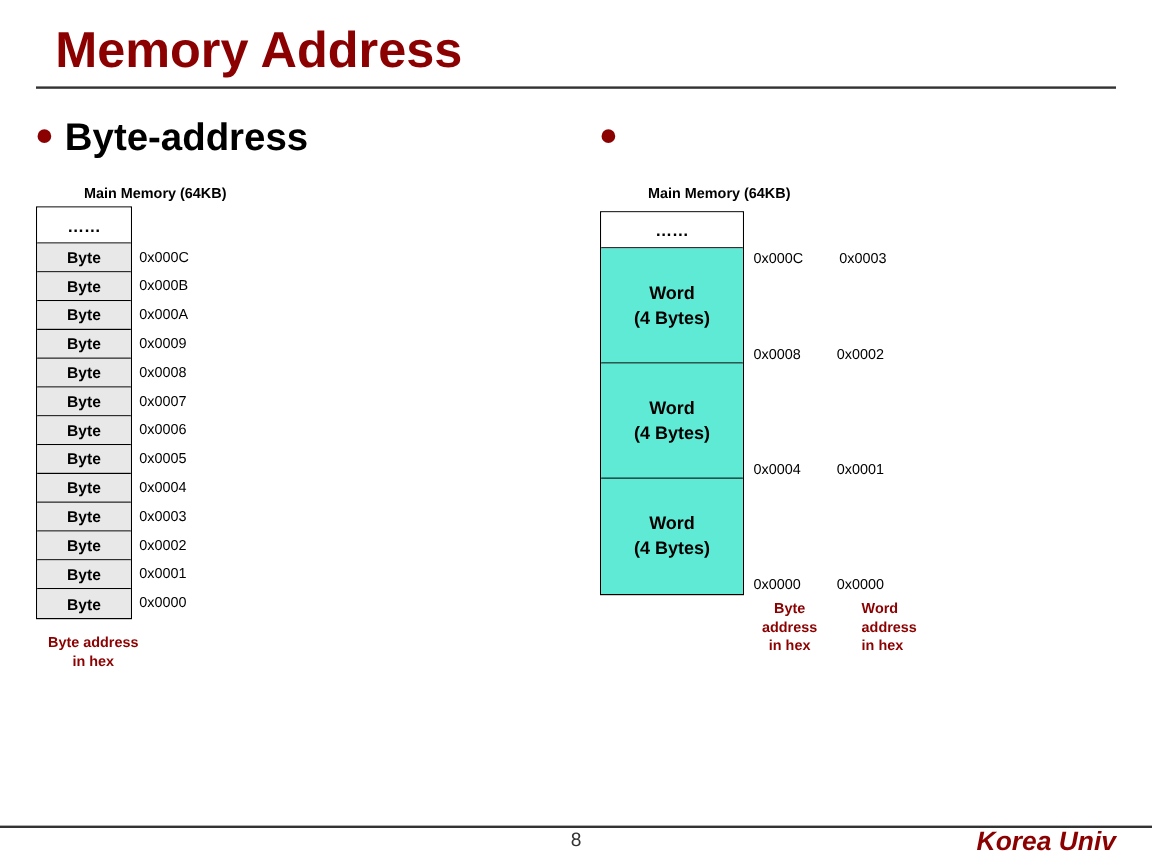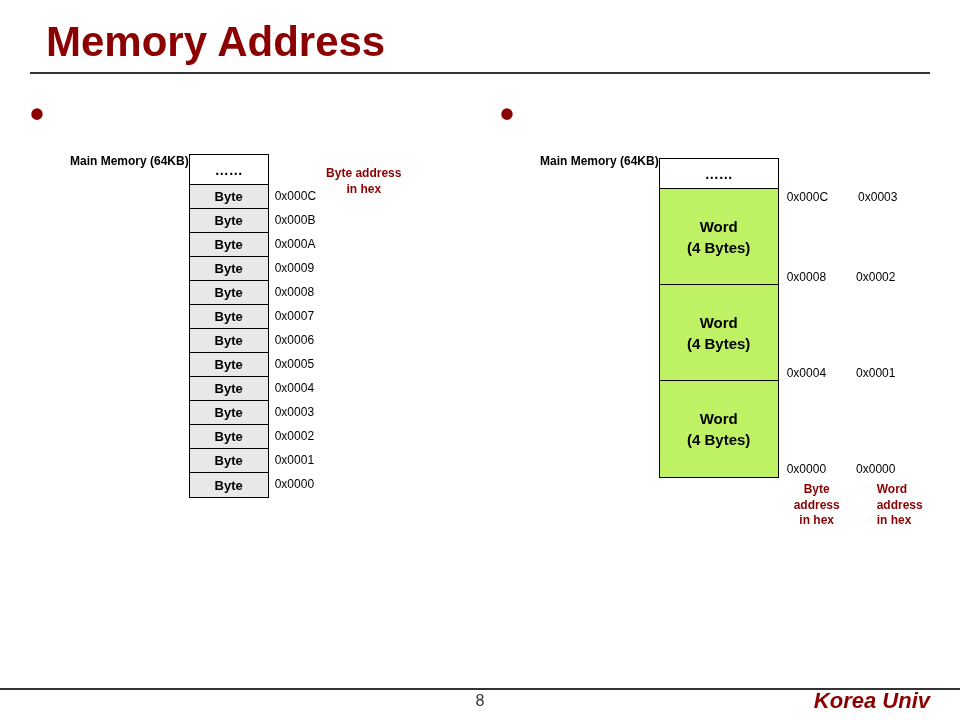--- a/index.html
+++ b/index.html
@@ -58,21 +58,21 @@
     .bullet {
       color: #8B0000;
       font-size: 40px;
       margin-right: 10px;
       line-height: 1;
     }
 
     
     .mem-diagram-container {
       display: flex;
-      flex-direction: row;
+      flex-direction: column;
       align-items: flex-start;
       margin-top: 4px;
     }
 
     .mem-label {
       font-size: 12px;
       font-weight: bold;
       color: #000;
       margin-bottom: 4px;
       margin-left: 40px;
@@ -172,21 +172,21 @@
     }
 
     .word-row {
       display: flex;
       align-items: center;
       justify-content: center;
       border-bottom: 1px solid #000;
       height: 96px;
       font-size: 15px;
       font-weight: bold;
-      background: #bef264;
+      background: #5eead4;
       text-align: center;
       line-height: 1.4;
     }
 
     .footer-bar {
       position: absolute;
       bottom: 30px;
       left: 0;
       right: 0;
       height: 2px;
@@ -241,20 +241,21 @@
 <body>
 
 <div class="page-title">Memory Address</div>
 <div class="title-underline"></div>
 
 <div class="content-area">
 
   <div class="left-panel">
     <div class="bullet-heading">
       <span class="bullet">•</span>
+      <span>Byte-address</span>
     </div>
 
     <div class="mem-diagram-container">
       <div class="mem-label">Main Memory (64KB)</div>
       <div class="mem-rows-wrapper">
         <div class="byte-table">
           <div class="byte-row-ellipsis">……</div>
           <div class="byte-row">Byte</div>
           <div class="byte-row">Byte</div>
           <div class="byte-row">Byte</div>

